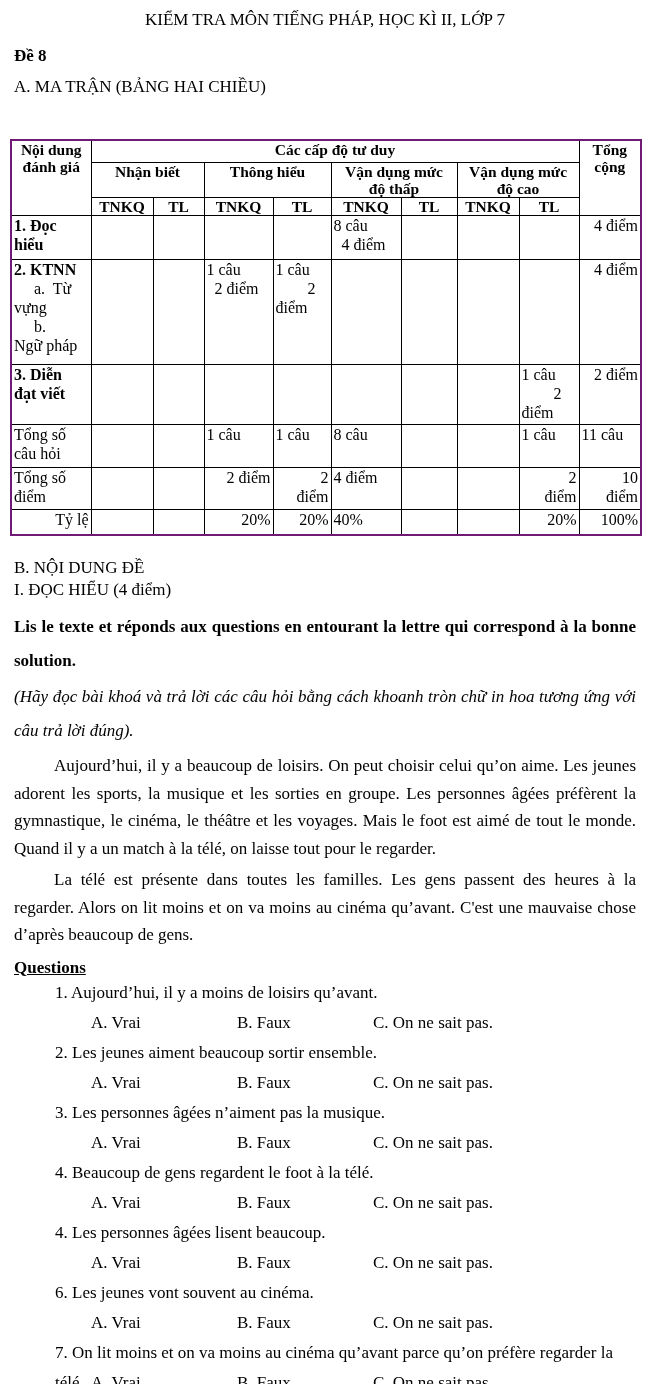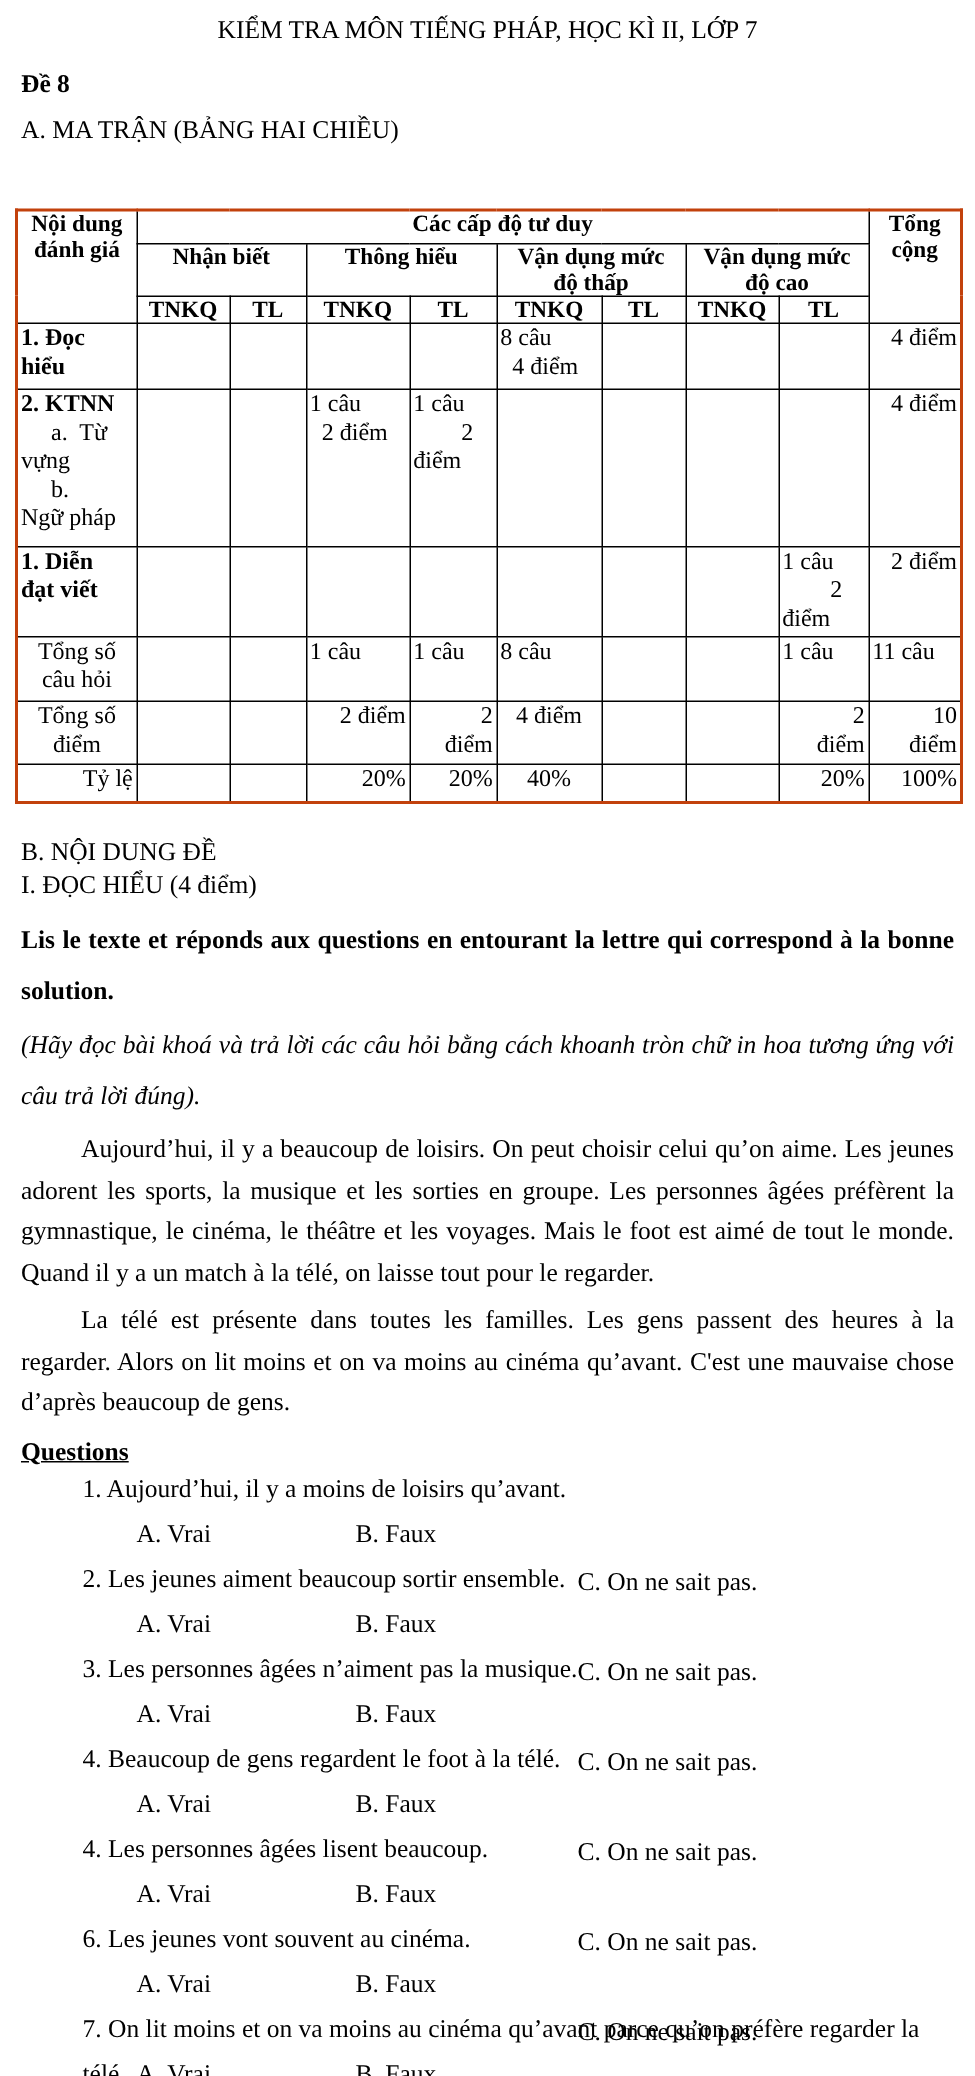--- a/index.html
+++ b/index.html
@@ -8,49 +8,49 @@
   .bold{font-weight:bold;}
   .pre{white-space:pre-wrap;}
   .title{margin:10px 14px 0 14px;font-size:17px;}
   .exam-code{margin:16px 14px 0 14px;font-size:17px;font-weight:bold;}
   .heading{margin:11px 14px 0 14px;font-size:17px;}
 
   
   table.matrix{border-collapse:collapse;table-layout:fixed;width:630px;margin:42px 0 0 10px;
                font-size:15.5px;line-height:17px;}
   table.matrix td{border:1px solid #000;padding:0 2px;vertical-align:top;overflow:hidden;}
-  table.matrix{border:2px solid #c2410c;}
+  table.matrix{border:2px solid #701a75;}
   td.h{font-weight:bold;text-align:center;vertical-align:middle;}
   td.dashR{border-right:1px dashed #000;}
   td.dashL{border-left:1px dashed #000;}
   .body-rows td{font-size:16px;line-height:19px;}
   td.al{text-align:left;}
   td.ar{text-align:right;padding-right:5px;}
-  td.ac{text-align:center;}
+  td.ac{text-align:left;}
   td.vb{vertical-align:bottom;padding-bottom:2px;}
   td.vb20{vertical-align:bottom;padding-bottom:20px;}
   td.vm{vertical-align:middle;}
   td.pl14{padding-left:13px;}
   td.pl6{padding-left:6px;}
   td.pl4{padding-left:4px;}
 
   
   .secB{margin-top:22px;}
   .part1{margin-top:2px;}
   .instr-fr{margin:10px 14px 0 14px;font-weight:bold;text-align:justify;line-height:34px;}
   .instr-vi{margin:2px 14px 0 14px;font-style:italic;text-align:justify;line-height:34px;}
   .para{margin:4px 14px 0 14px;text-align:justify;line-height:27.5px;text-indent:40px;}
   .q-heading{margin:9px 14px 0 14px;font-weight:bold;text-decoration:underline;font-size:17px;}
   .qblock{margin:0;padding-left:41px;}
   .qline{margin-left:14px;margin-right:8px;height:30px;line-height:30px;}
   .qopts{position:relative;height:30px;line-height:30px;}
   .opt{position:absolute;top:0;}
   .opt0{left:50px;}
   .opt1{left:196px;}
-  .opt2{left:344px;margin-top:32px;}
+  .opt2{left:332px;}
 </style>
 </head>
 <body>
 
 <div class="title center">KIỂM TRA MÔN TIẾNG PHÁP, HỌC KÌ II, LỚP 7</div>
 <div class="exam-code">Đề 8</div>
 <div class="heading">A. MA TRẬN (BẢNG HAI CHIỀU)</div>
 
 <table class="matrix">
   <colgroup>
@@ -125,21 +125,21 @@
         2
 điểm</td>
     <td class="dashR"></td>
     <td class="dashL"></td>
     <td class="dashR"></td>
     <td class="dashL"></td>
     <td class="ar vb20">4 điểm</td>
   </tr>
 
   <tr style="height:60px">
-    <td class="al pre bold">1. Diễn
+    <td class="al pre bold">3. Diễn
 đạt viết</td>
     <td class="dashR"></td>
     <td class="dashL"></td>
     <td class="dashR"></td>
     <td class="dashL"></td>
     <td class="dashR"></td>
     <td class="dashL"></td>
     <td class="dashR"></td>
     <td class="al pre pl4 dashL">1 câu
         2

